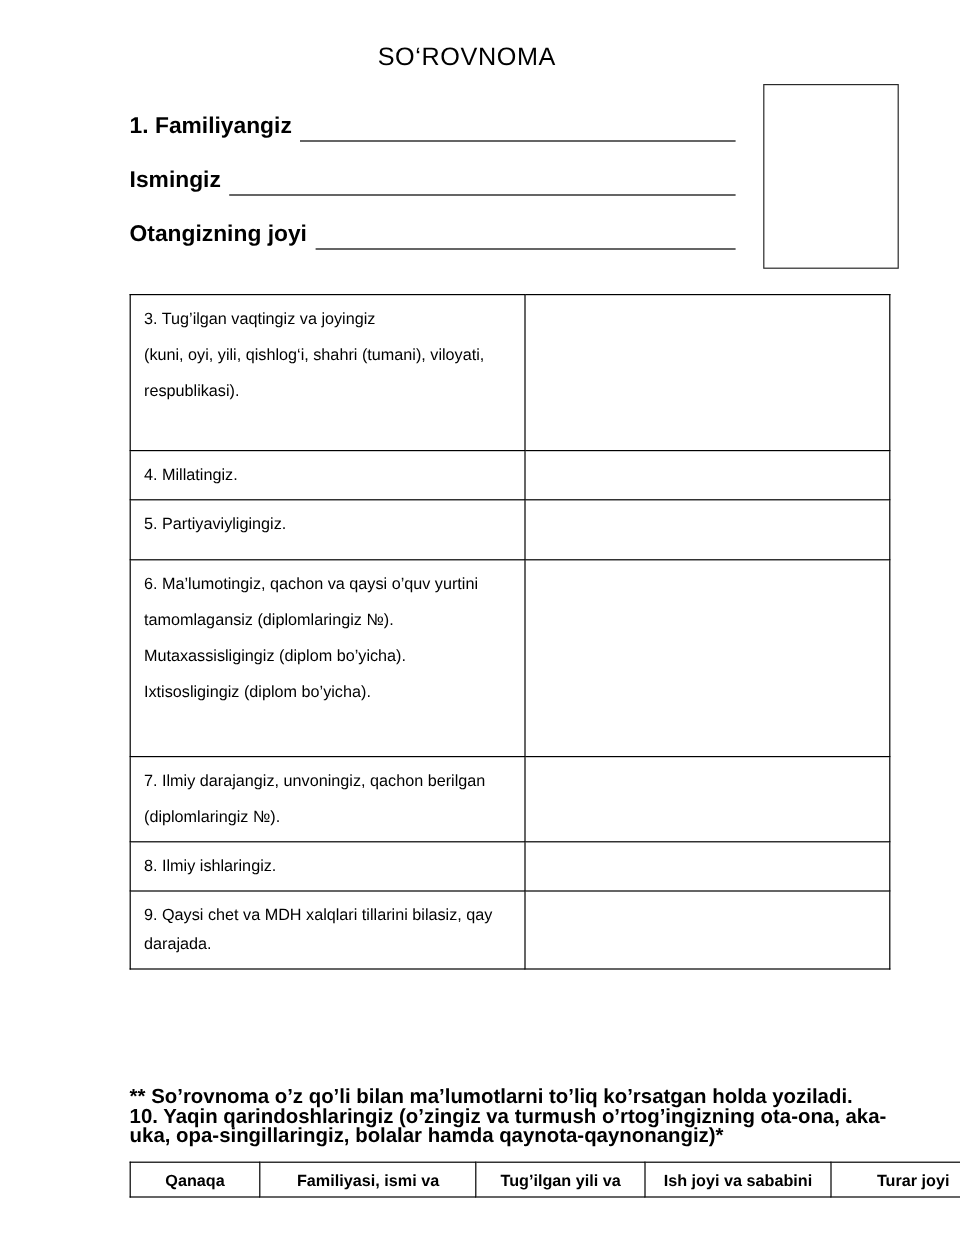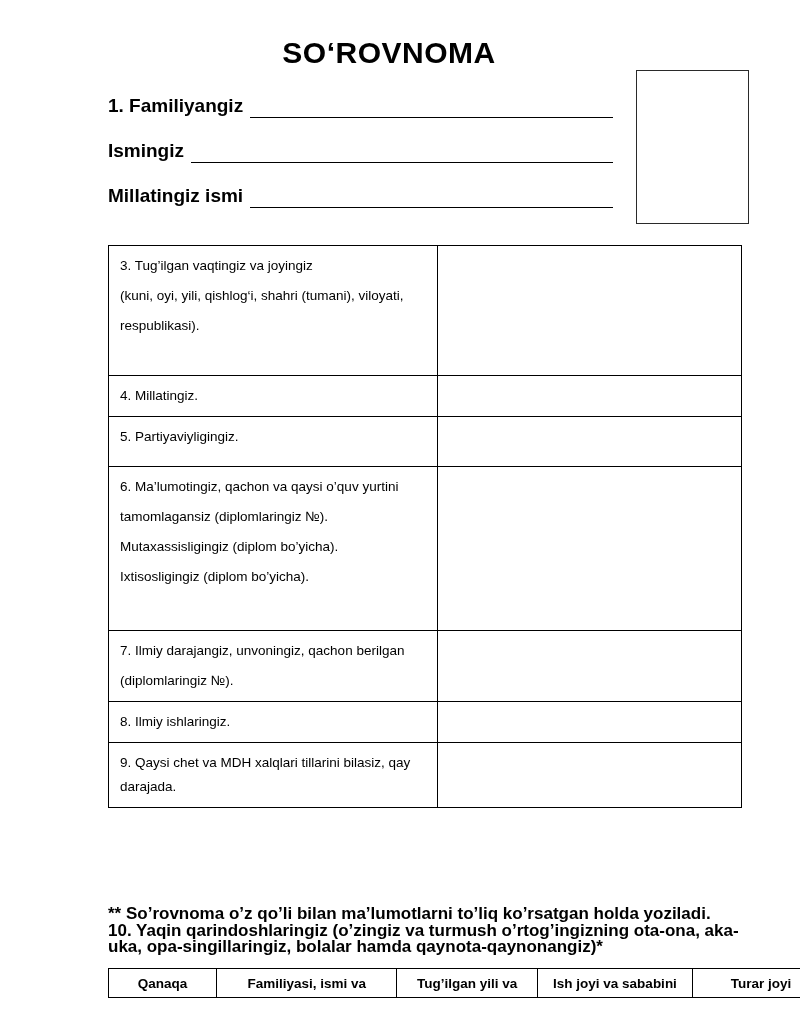--- a/index.html
+++ b/index.html
@@ -8,21 +8,21 @@
     width: 800px; height: 1035px;
     font-family: "Liberation Sans", sans-serif;
     color: #000;
     position: relative;
   }
   .page { position: relative; width: 800px; height: 1035px; overflow: hidden; }
 
   .doc-title {
     position: absolute; top: 36px; left: 0; width: 778px;
     text-align: center;
-    font-size: 30px; font-weight: bold; letter-spacing: 0.5px;
+    font-size: 21px; font-weight: normal; letter-spacing: 0.5px;
   }
 
   .photo-box {
     position: absolute; left: 636px; top: 70px;
     width: 113px; height: 154px;
     border: 1.5px solid #2a2a2a;
     background: #fff;
   }
 
   .fields {
@@ -102,21 +102,21 @@
   <div class="fields">
     <div class="field-row">
       <span class="label">1. Familiyangiz</span>
       <span class="line"></span>
     </div>
     <div class="field-row">
       <span class="label">Ismingiz</span>
       <span class="line"></span>
     </div>
     <div class="field-row">
-      <span class="label">Millatingiz ismi</span>
+      <span class="label">Otangizning joyi</span>
       <span class="line"></span>
     </div>
   </div>
 
   <table class="main">
     <tbody>
       <tr class="r3">
         <td class="question">3. Tug’ilgan vaqtingiz va joyingiz
 (kuni, oyi, yili, qishlog‘i, shahri (tumani), viloyati,
 respublikasi).</td>

